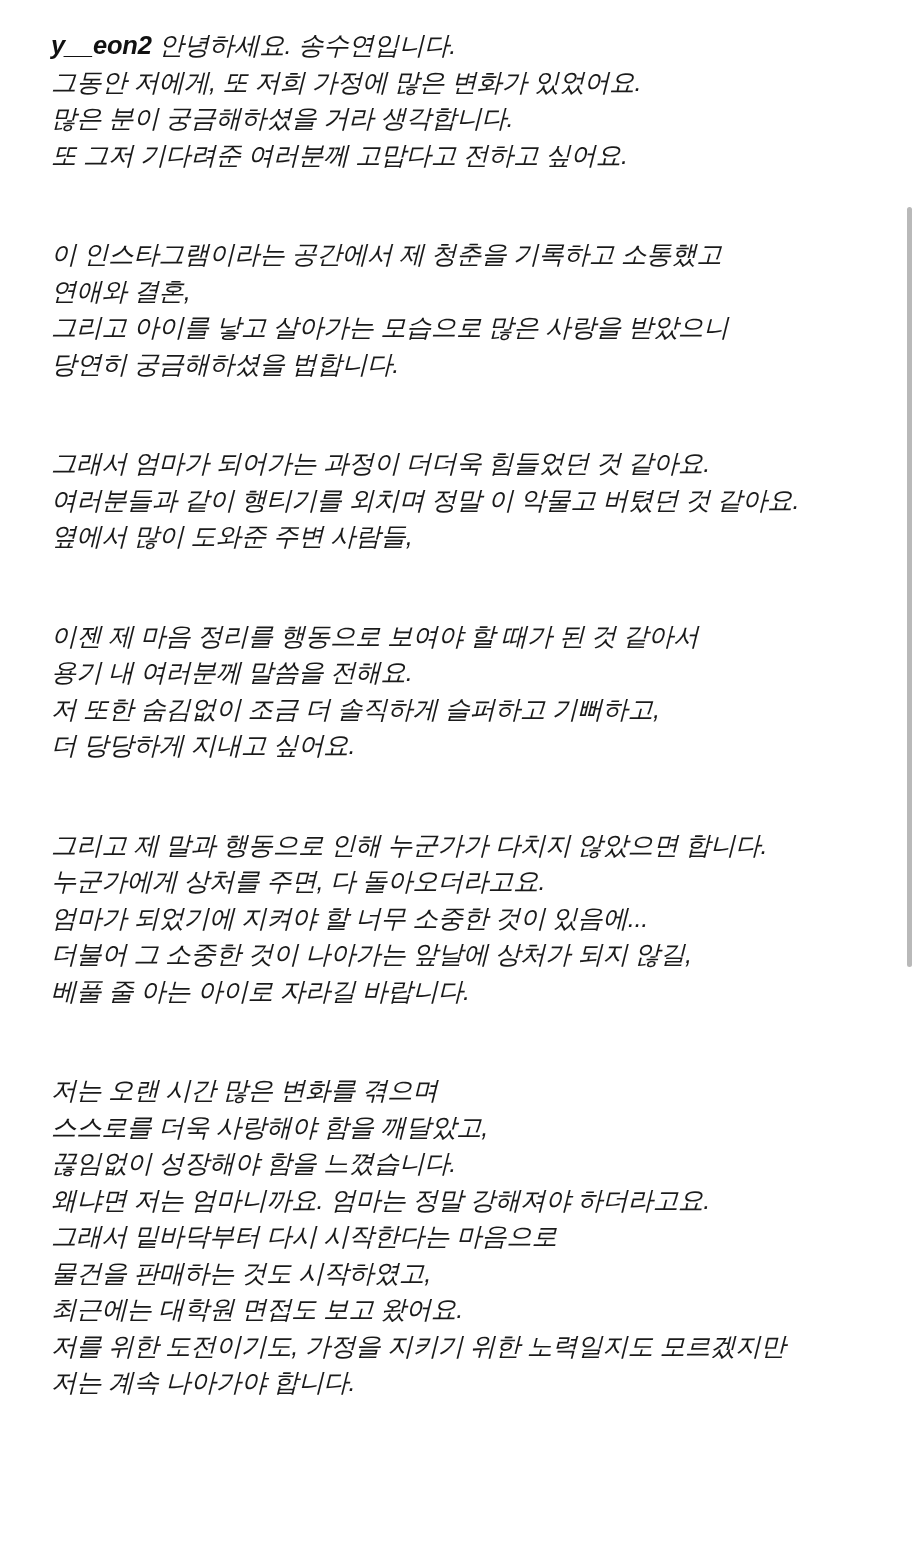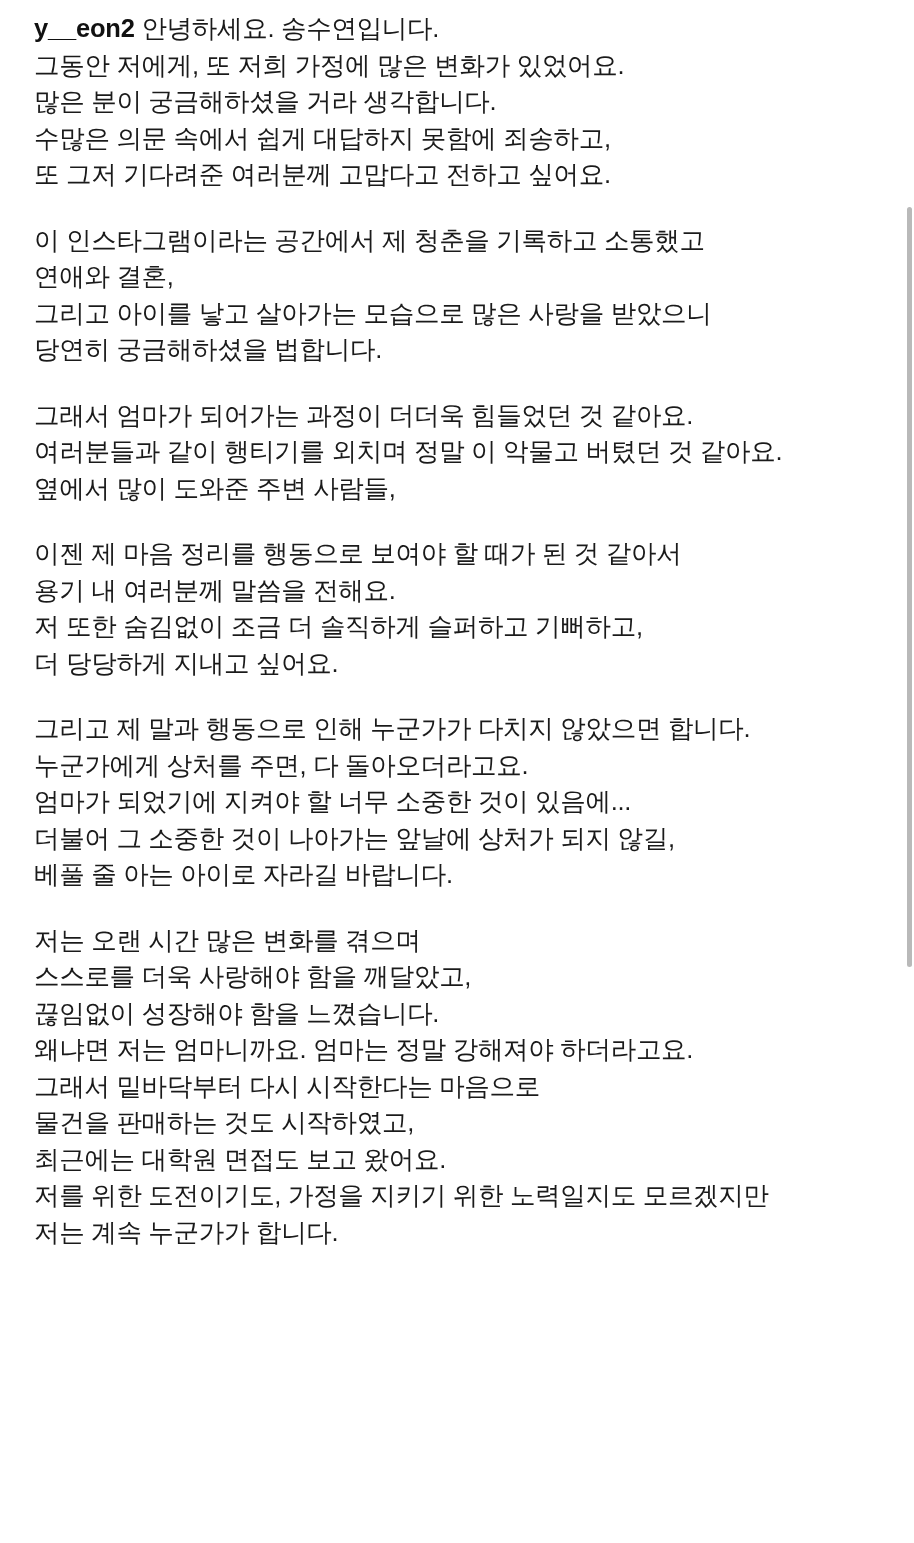--- a/index.html
+++ b/index.html
@@ -16,22 +16,23 @@
     overflow: hidden;
   }
 
   #post-body {
     padding: 10px 34px 0 34px;
     box-sizing: border-box;
     width: 914px;
   }
 
   .para {
-    margin: 0;
+    margin: 17px;
     padding: 0;
+    font-style: italic;
   }
   .para-gap {
     height: 29px;
   }
 
   .line {
     font-size: 25.5px;
     line-height: 36.5px;
     letter-spacing: -0.3px;
     white-space: pre-wrap;
@@ -65,21 +66,20 @@
   }
 </style>
 </head>
 <body>
 
 <div id="post-body">
     <div class="para">
       <div class="line"><span class="username">y__eon2</span> <span>안녕하세요. 송수연입니다.</span></div>
       <div class="line">그동안 저에게, 또 저희 가정에 많은 변화가 있었어요.</div>
       <div class="line">많은 분이 궁금해하셨을 거라 생각합니다.</div>
-      <div class="line">수많은 의문 속에서 쉽게 대답하지 못함에 죄송하고,</div>
       <div class="line">또 그저 기다려준 여러분께 고맙다고 전하고 싶어요.</div>
     </div>
     <div class="para-gap"></div>
     <div class="para">
       <div class="line">이 인스타그램이라는 공간에서 제 청춘을 기록하고 소통했고</div>
       <div class="line">연애와 결혼,</div>
       <div class="line">그리고 아이를 낳고 살아가는 모습으로 많은 사랑을 받았으니</div>
       <div class="line">당연히 궁금해하셨을 법합니다.</div>
     </div>
     <div class="para-gap"></div>
@@ -106,19 +106,19 @@
     <div class="para-gap"></div>
     <div class="para">
       <div class="line">저는 오랜 시간 많은 변화를 겪으며</div>
       <div class="line">스스로를 더욱 사랑해야 함을 깨달았고,</div>
       <div class="line">끊임없이 성장해야 함을 느꼈습니다.</div>
       <div class="line">왜냐면 저는 엄마니까요. 엄마는 정말 강해져야 하더라고요.</div>
       <div class="line">그래서 밑바닥부터 다시 시작한다는 마음으로</div>
       <div class="line">물건을 판매하는 것도 시작하였고,</div>
       <div class="line">최근에는 대학원 면접도 보고 왔어요.</div>
       <div class="line">저를 위한 도전이기도, 가정을 지키기 위한 노력일지도 모르겠지만</div>
-      <div class="line">저는 계속 누군가가 합니다.</div>
+      <div class="line">저는 계속 나아가야 합니다.</div>
     </div>
   </div>
 
 <div id="scroll-track">
   <div id="scroll-thumb"></div>
 </div>
 
 </body></html>

